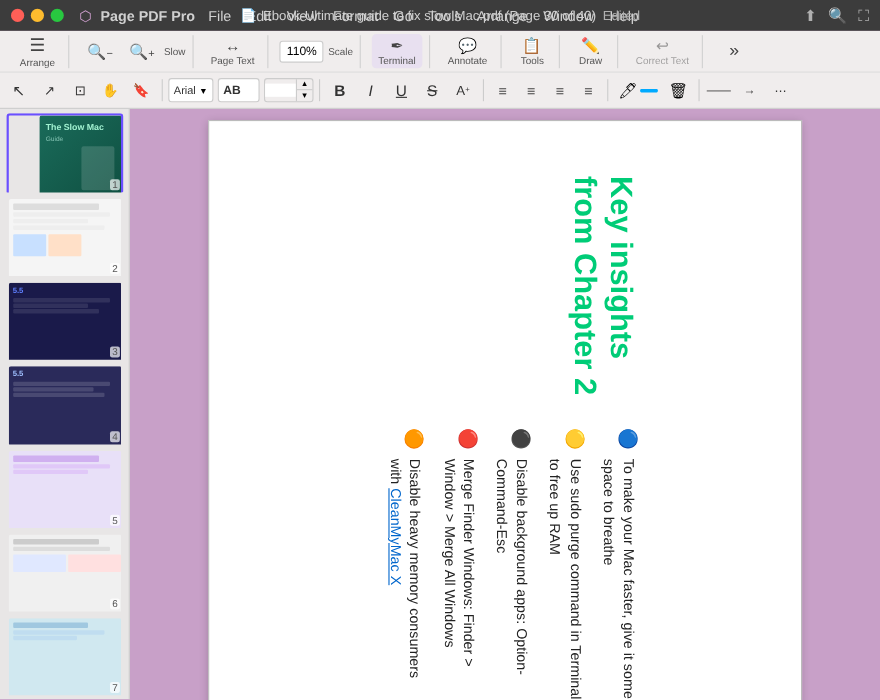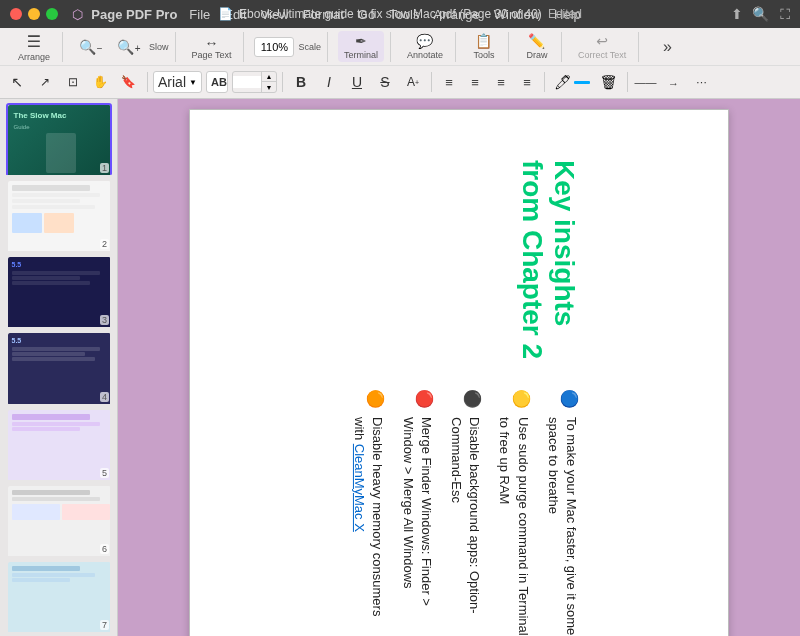--- a/index.html
+++ b/index.html
@@ -194,21 +194,21 @@
       padding: 0 2px;
       border-radius: 2px;
     }
     .thumb-bg {
       width: 106px;
       height: 72px;
       border-radius: 2px;
     }
 
     
-    .thumb1 { background: linear-gradient(135deg, #1a6b5a 0%, #0d4a3c 100%); position: relative; }
+    .thumb1 { background: linear-gradient(135deg, #1a6b5a 0%, #0d4a3c 100%); position: relative; margin-left: 28px; }
     .thumb2 { background: #f5f5f5; }
     .thumb3 { background: #1a1a4a; }
     .thumb4 { background: #2a2a5a; }
     .thumb5 { background: #e8e0f8; }
     .thumb6 { background: #f0f0f0; }
     .thumb7 { background: #d0e8f0; }
 
     
     #document-area {
       flex: 1;
@@ -369,25 +369,25 @@
     <div class="toolbar2-btn">
       <span style="font-size:12px;">✋</span>
     </div>
     <div class="toolbar2-btn">
       <span style="font-size:12px;">🔖</span>
     </div>
 
     <div class="toolbar2-separator"></div>
 
     <div class="toolbar2-dropdown">
-      <span style="font-size:14px; color:#333;">Arial</span>
+      <span style="font-size:10px; color:#333;">Arial</span>
       <span style="font-size:8px;">▼</span>
     </div>
 
-    <div class="toolbar2-dropdown" style="width:22px; margin-left:2px;">
+    <div class="toolbar2-dropdown" style="width:38px; margin-left:2px;">
       <span style="font-size:11px; color:#333; font-weight:700;">AB</span>
     </div>
 
     <div style="display:flex; align-items:center; border:1px solid #ccc; border-radius:3px; height:22px; margin-left:2px;">
       <input type="text" value="" style="width: 28px; border: none; font-size: 11px; text-align: center; outline: none;">
       <div style="display:flex; flex-direction:column; border-left:1px solid #ccc;">
         <div style="height:10px; width:14px; display:flex; align-items:center; justify-content:center; font-size:7px; cursor:pointer; border-bottom:1px solid #ccc;">▲</div>
         <div style="height:10px; width:14px; display:flex; align-items:center; justify-content:center; font-size:7px; cursor:pointer;">▼</div>
       </div>
     </div>

